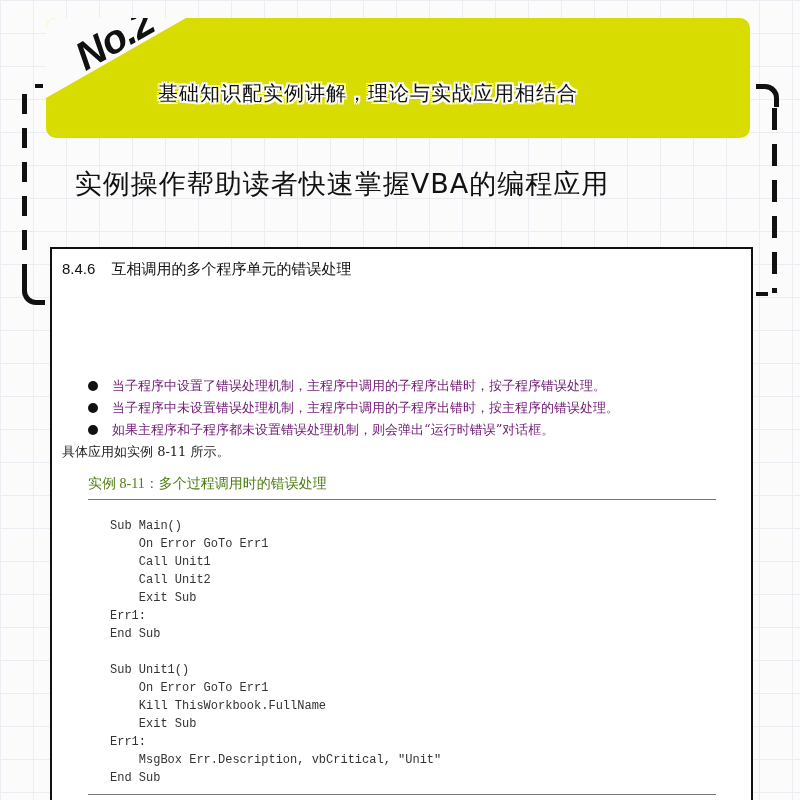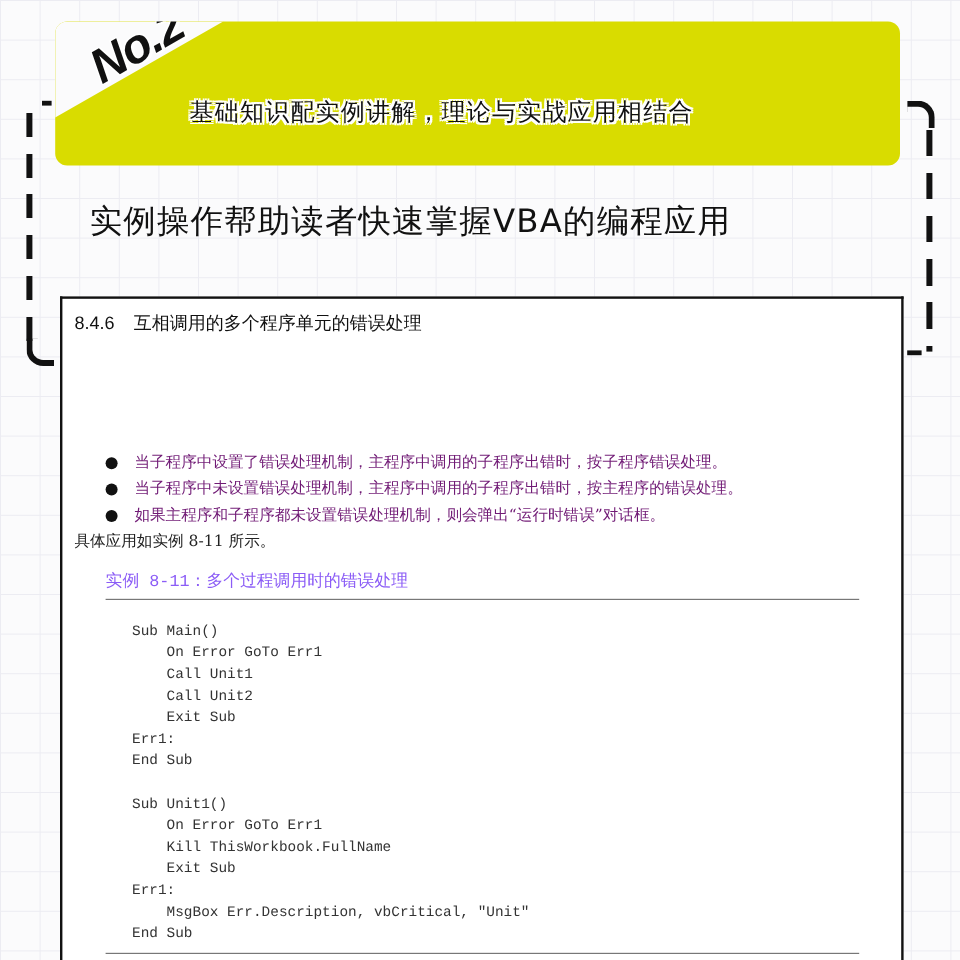--- a/index.html
+++ b/index.html
@@ -77,22 +77,22 @@
     font-family: "DejaVu Serif", "Liberation Serif", serif;
     font-size: 13px; color: #222; line-height: 22px;
   }
   .p1 { top: 60px; text-indent: 38px; }
   .bullets { position: absolute; left: 36px; top: 126px; width: 660px; margin: 0; padding: 0; list-style: none;
     font-family: "DejaVu Serif", "Liberation Serif", serif; font-size: 13px; color: #701a75; }
   .bullets li { line-height: 22px; position: relative; padding-left: 24px; }
   .bullets li .dot { position: absolute; left: 0; top: 6px; width: 10px; height: 10px; border-radius: 50%; background: #111; }
   .p-apply { top: 192px; }
   .example-title {
-    position: absolute; left: 36px; top: 226px; font-size: 14px; color: #8b5cf6;
-    font-family: Liberation Mono, monospace;
+    position: absolute; left: 36px; top: 226px; font-size: 14px; color: #4d7c0f;
+    font-family: Liberation Serif, serif;
   }
   .rule { position: absolute; left: 36px; width: 628px; height: 1px; background: #777; }
   .rule-top { top: 250px; }
   .rule-bot { top: 545px; }
   .code {
     position: absolute; left: 46px; top: 256px; margin: 12px;
     font-family: "Liberation Mono", "DejaVu Sans Mono", monospace;
     font-size: 12px; line-height: 18px; color: #333; white-space: pre;
   }
 </style>

